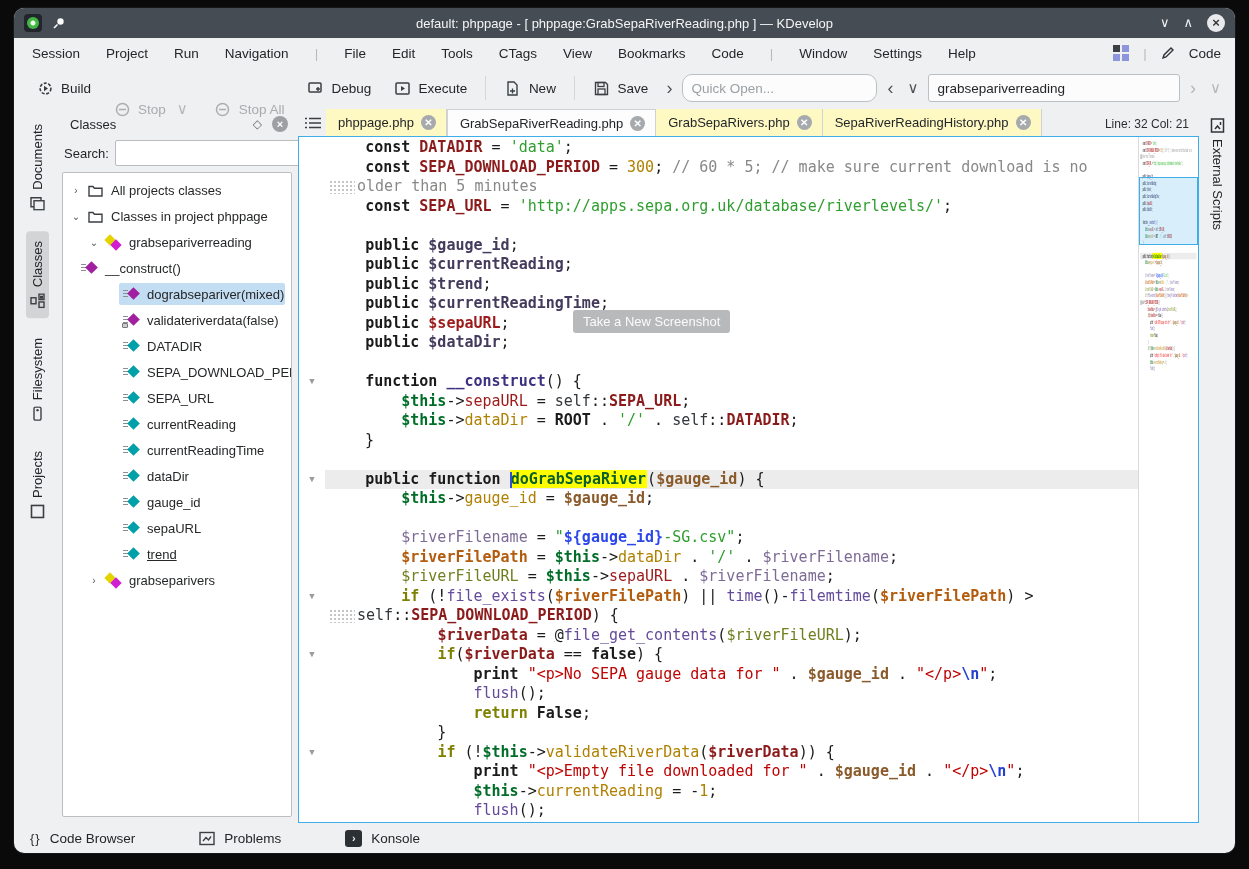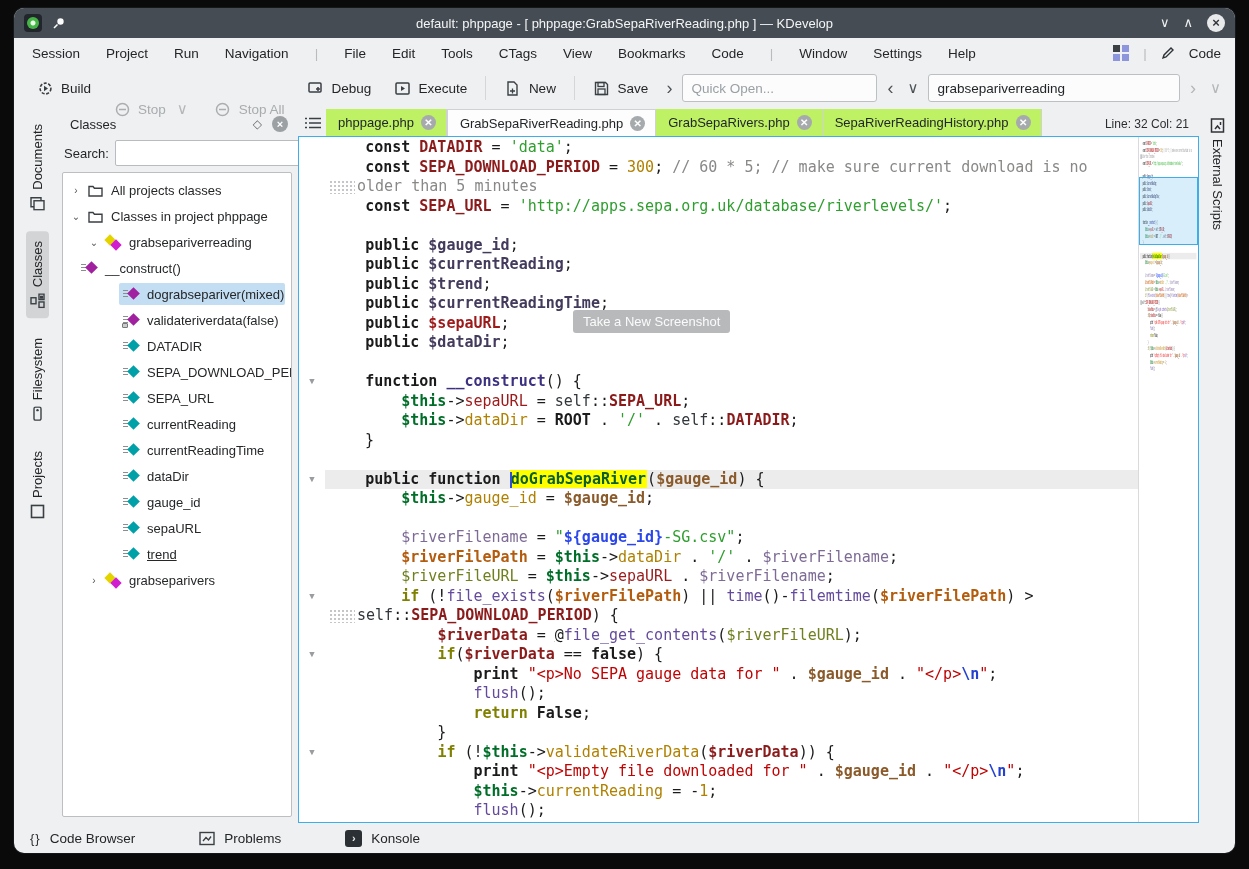--- a/index.html
+++ b/index.html
@@ -29,21 +29,21 @@
   
   .toolbar { height:40px; display:flex; align-items:center; padding:0 10px 0 14px; gap:6px; font-size:13.5px; color:#232629; flex:0 0 auto; }
   .tbtn { display:flex; align-items:center; gap:7px; padding:5px 8px; border-radius:3px; white-space:nowrap; }
   .tbtn.disabled { color:#a8acae;margin-top:42px; }
   .tico { width:18px; height:18px; display:inline-flex; align-items:center; justify-content:center; }
   .tsep { width:1px; height:24px; background:#d4d6d7; margin:0 4px; }
   .chev { color:#4d5256; font-size:15px; padding:0 4px; }
   .chev.dis { color:#b4b7b9; }
   .tinput { height:28px; background:#fcfcfc; border:1px solid #bcc0c2; border-radius:3px; font-size:13.5px; padding:0 8px; color:#232629; font-family:"Liberation Sans",sans-serif; }
   .tinput::placeholder { color:#9aa0a4; }
-  #quick-open { width:222px; }
+  #quick-open { width:222px;border-radius:10px; }
   #search-field { width:344px; }
 
   
   .main { flex:1; display:flex; min-height:0; }
   .dock { width:46px; display:flex; flex-direction:column; align-items:center; padding-top:6px; gap:10px; flex:0 0 auto; }
   .dock.right { width:36px; padding-top:4px; }
   .dock-tab { writing-mode:vertical-rl; transform:rotate(180deg); font-size:13px; color:#232629; padding:10px 4px; display:flex; align-items:center; gap:6px; border-radius:4px; }
   .dock-tab.active { background:#d2d4d5; }
   .dock-tab svg { transform:rotate(90deg); }
   .dock-tab-r { writing-mode:vertical-rl; font-size:13px; color:#232629; display:flex; align-items:center; gap:6px; padding:6px 2px; }
@@ -70,21 +70,21 @@
   .miniicon { position:relative; width:16px; height:12px; }
   .miniicon .lines { position:absolute; left:0; top:2px; width:5px; height:8px;
      background:linear-gradient(#8b8e90 1.5px,transparent 1.5px); background-size:5px 3px; }
   .miniicon .d { position:absolute; left:6px; top:1px; }
   .lockbadge { position:absolute; left:-1px; bottom:-2px; width:6px; height:5px; background:#caccce; border:1px solid #77797b; border-radius:1px; }
 
   
   .editor-col { flex:1; display:flex; flex-direction:column; min-width:0; }
   .tabrow { height:28px; display:flex; align-items:flex-end; flex:0 0 auto; padding-left:2px; }
   .tablist-icon { width:26px; height:26px; display:flex; align-items:center; justify-content:center; }
-  .tab { display:flex; align-items:center; gap:7px; height:27px; padding:0 10px 0 12px; font-size:13px; color:#232629; background:#bef264; border-right:1px solid #cfd1d2; }
+  .tab { display:flex; align-items:center; gap:7px; height:27px; padding:0 10px 0 12px; font-size:13px; color:#232629; background:#fef9c3; border-right:1px solid #cfd1d2; }
   .tab.active { background:#fdfdfd; border-top:1px solid #cfd1d2; border-left:1px solid #cfd1d2; }
   .tab .x { width:15px; height:15px; border-radius:50%; background:#a7aaac; color:#fdfdfd; font-size:10px; font-weight:bold; line-height:15px; text-align:center; }
   .linecol { margin-left:auto; font-size:12px; color:#2b2e31; padding:0 10px 5px 0; }
 
   .editor { flex:1; display:flex; border:1px solid #3daee9; background:#fff; min-height:0; position:relative; }
   .code-scroll { flex:1; display:flex; min-width:0; font-family:"DejaVu Sans Mono",monospace; font-size:15px; line-height:19.5px; }
   .code-lines { flex:1; min-width:0; padding-top:1px; }
   .cline { display:flex; height:19.5px; white-space:pre; }
   .cline .gut { width:26px; flex:0 0 auto; color:#9a9da0; font-size:9px; display:flex; align-items:center; justify-content:center; background:#fff; }
   .cline .txt { flex:1; padding-left:4px; }

